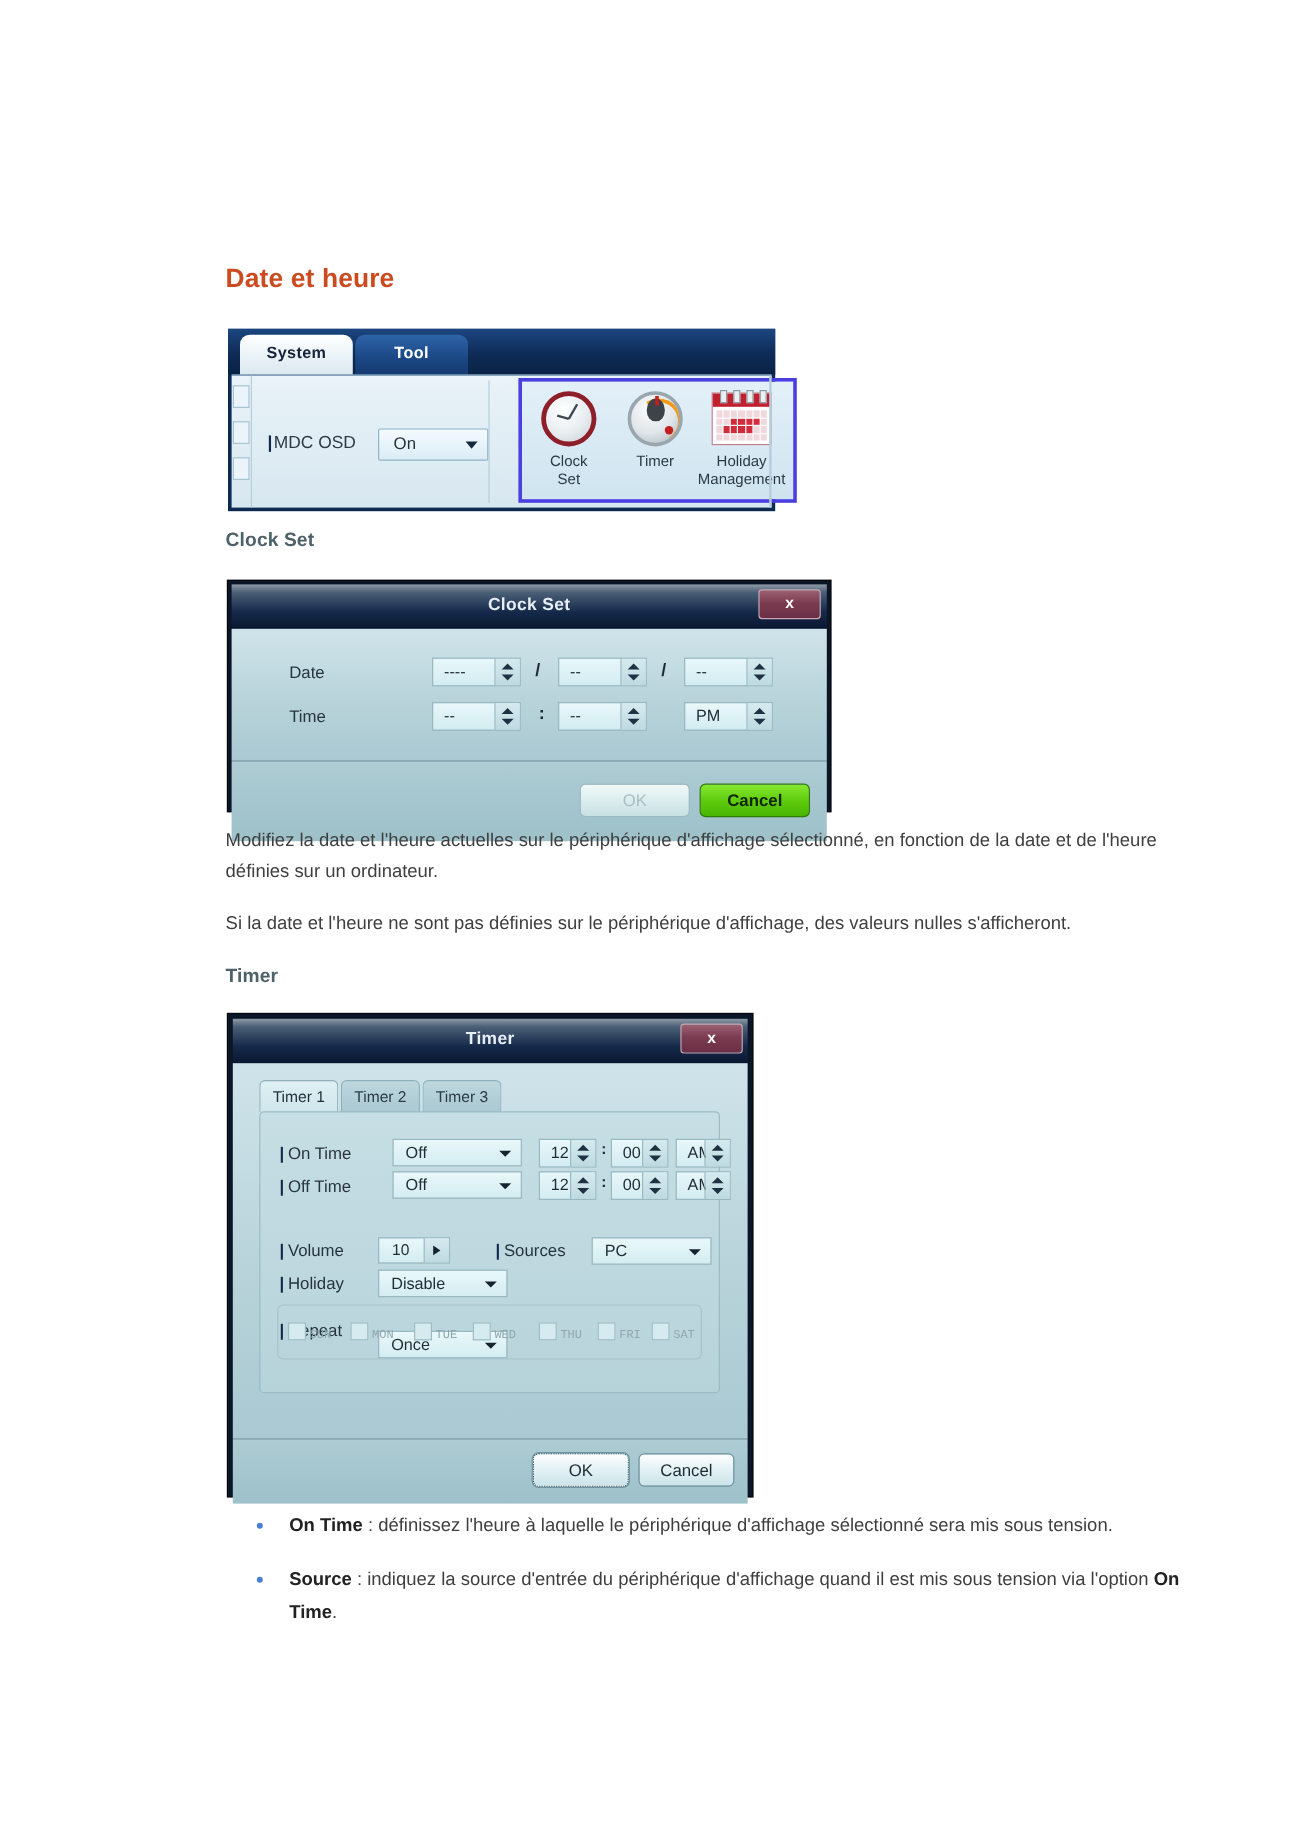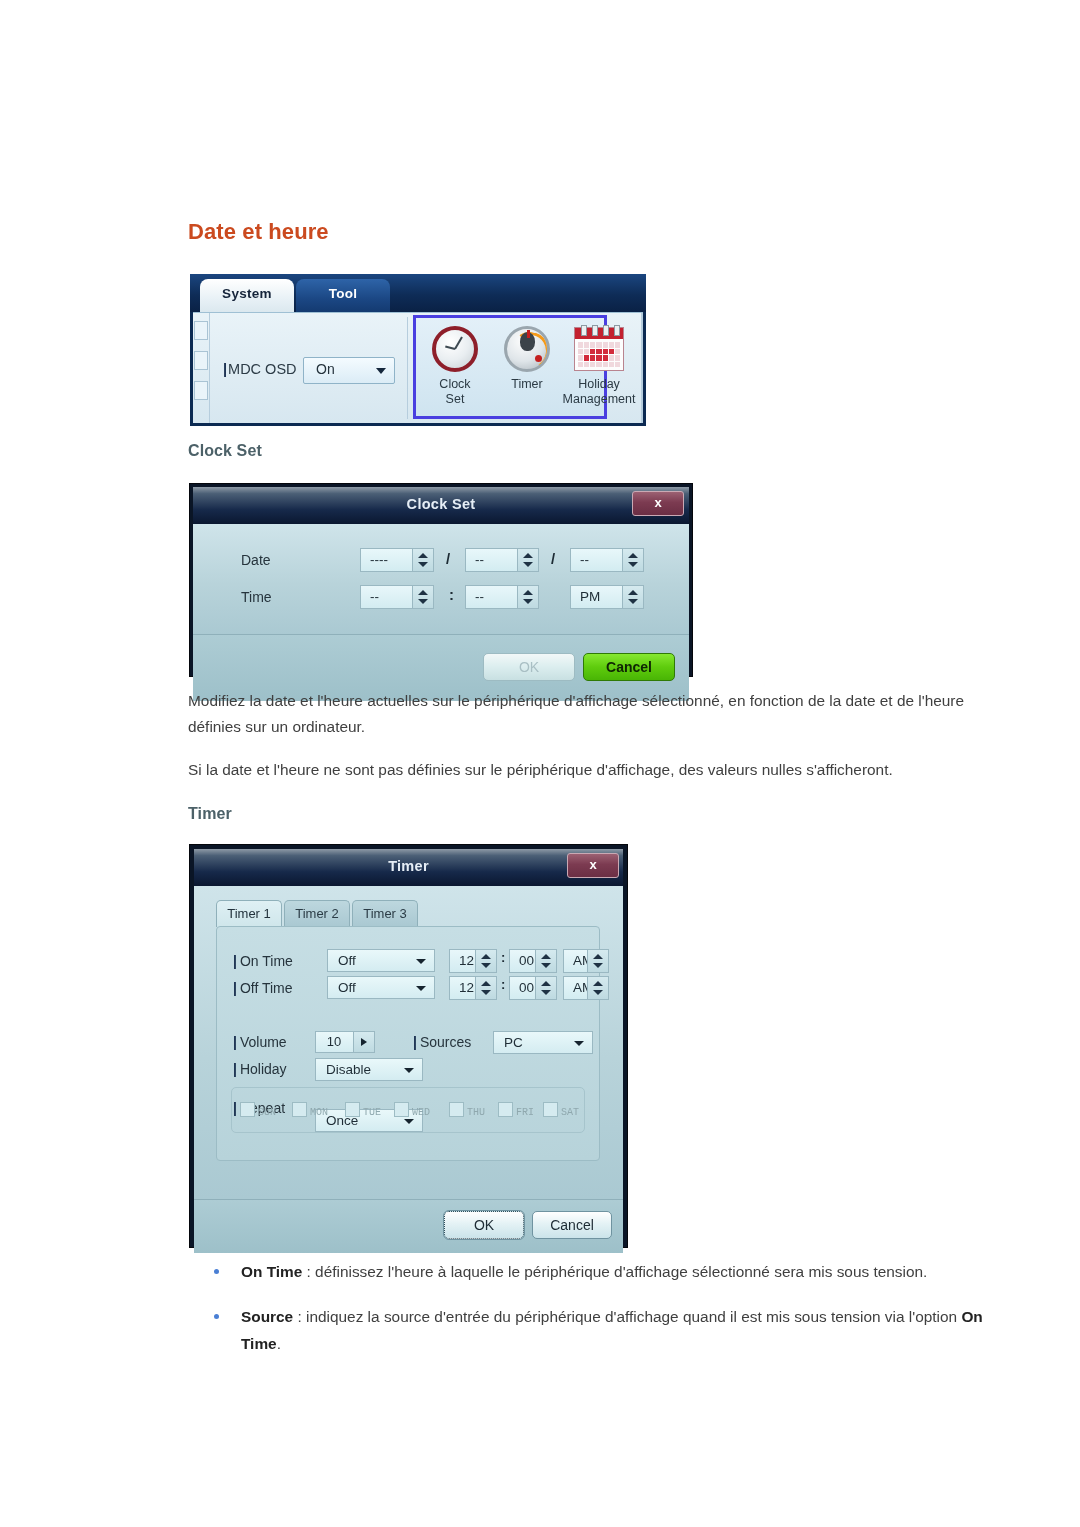--- a/index.html
+++ b/index.html
@@ -147,21 +147,21 @@
     color: #2c3b46;
     white-space: nowrap;
   }
   .sys-field-label .bar {
     color: #13294a;
     font-weight: bold;
     margin-right: 1px;
   }
   .sys-combo {
     position: absolute;
-    left: 110px;
+    left: 122px;
     top: 44px;
     width: 90px;
     height: 25px;
     background: linear-gradient(180deg,#f4fbff 0%,#dbecf6 100%);
     border: 1px solid #8fb3c8;
     border-radius: 2px;
     text-align: center;
   }
   .sys-combo .val {
     position: absolute;
@@ -178,22 +178,22 @@
     border-top: 6px solid #15273c;
   }
   .sys-divider {
     position: absolute;
     left: 214px; top: 4px;
     width: 1px; height: 102px;
     background: #b6cddd;
   }
   .sys-iconbox {
     position: absolute;
-    left: 220px; top: 2px;
-    width: 194px; height: 104px;
+    left: 239px; top: 2px;
+    width: 232px; height: 104px;
     border: 3px solid #4a3fe0;
     background: linear-gradient(180deg,#e3f0f8 0%,#cfe4f0 100%);
     box-sizing: border-box;
   }
   .sys-iconcell {
     position: absolute;
     top: 4px;
     width: 70px;
     text-align: center;
   }

